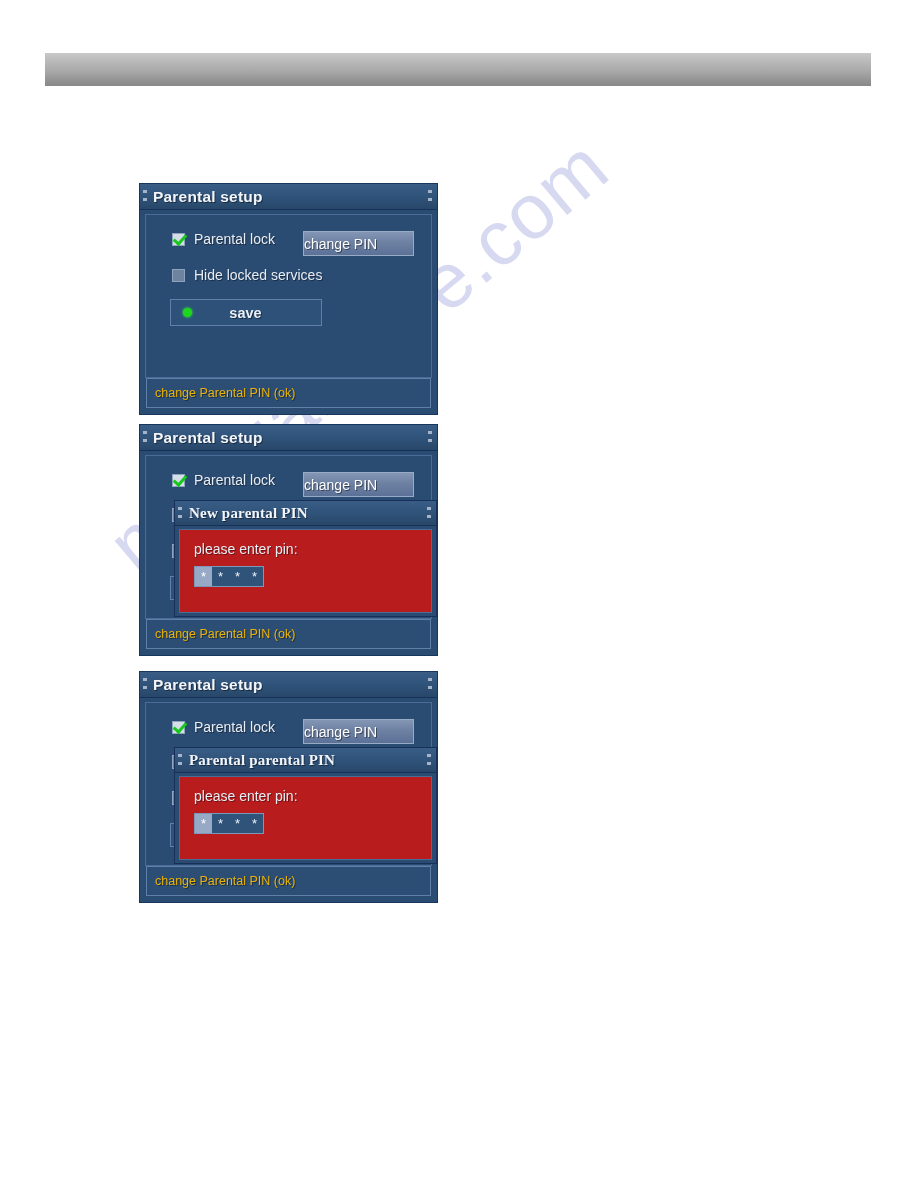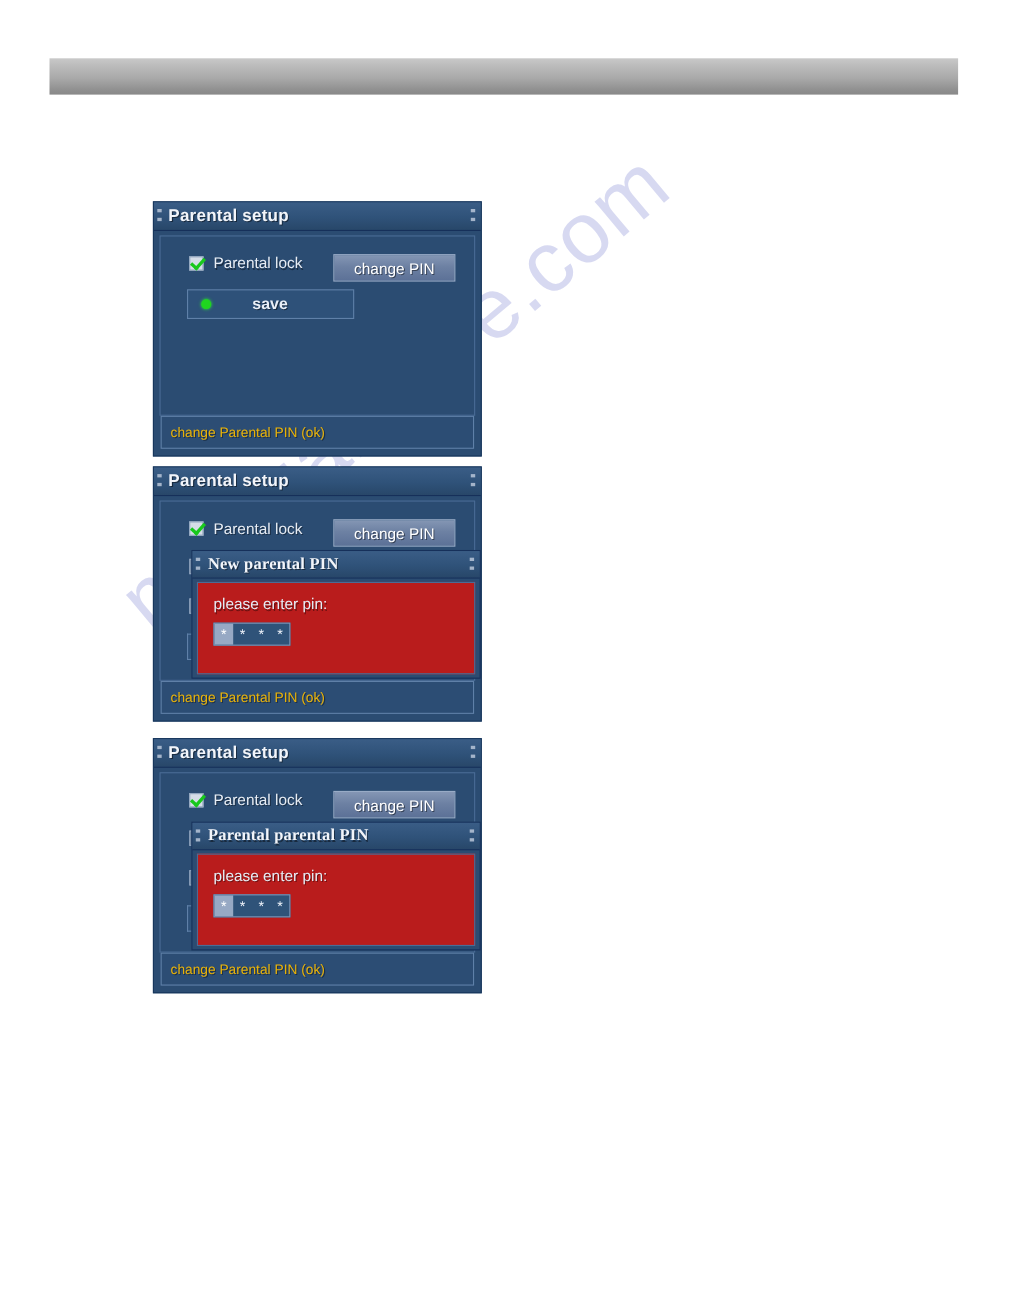--- a/index.html
+++ b/index.html
@@ -145,21 +145,20 @@
   .pin-btn {
     position: absolute;
     width: 111px;
     height: 25px;
     background: linear-gradient(to bottom, #7d93b2 0%, #6d84a6 40%, #5a7characters 100%);
     background: linear-gradient(to bottom, #8496b4 0%, #6d81a3 45%, #5c7197 100%);
     border: 1px solid #98abc6;
     box-sizing: border-box;
     display: flex;
     align-items: center;
-    justify-content: center;
     color: #ffffff;
     font-size: 14px;
     text-shadow: 1px 1px 0 rgba(0,0,0,.45);
   }
 
   .save-btn {
     margin: 6px 0 0 24px;
     width: 152px;
     height: 27px;
     border: 1px solid #5f80a8;
@@ -298,20 +297,24 @@
     <div class="row" style="margin-top:6px;">
       <div class="cbox checked"></div>
       <div class="row-label">Parental lock</div>
     </div>
 
     <div class="pin-btn" style="right:17px; top:16px;">
       <span>change PIN</span>
     </div>
 
 
+    <div class="row">
+      <div class="cbox"></div>
+      <div class="row-label">Hide locked services</div>
+    </div>
 
     <div class="save-btn">
       <div class="save-dot"></div>
       <div class="save-label">save</div>
     </div>
   </div>
 
   <div class="statusbar">
     <span>change Parental PIN (ok)</span>
   </div>

